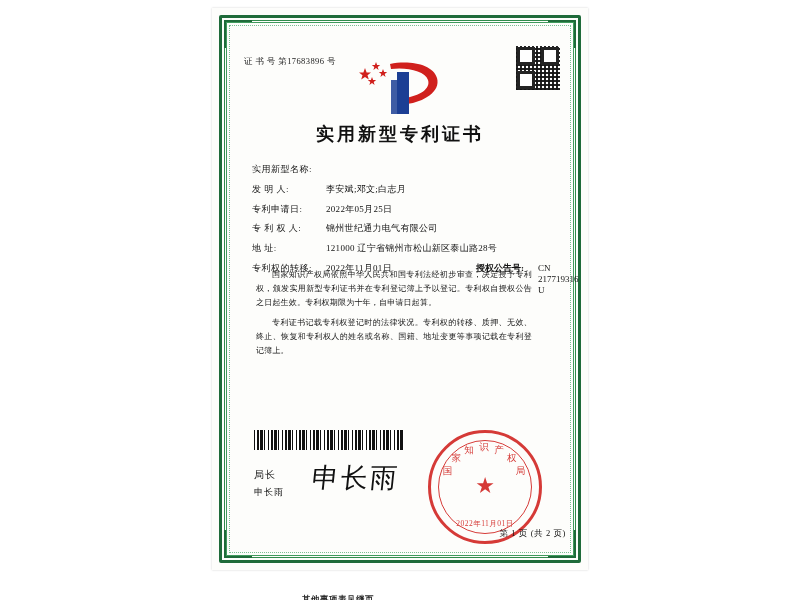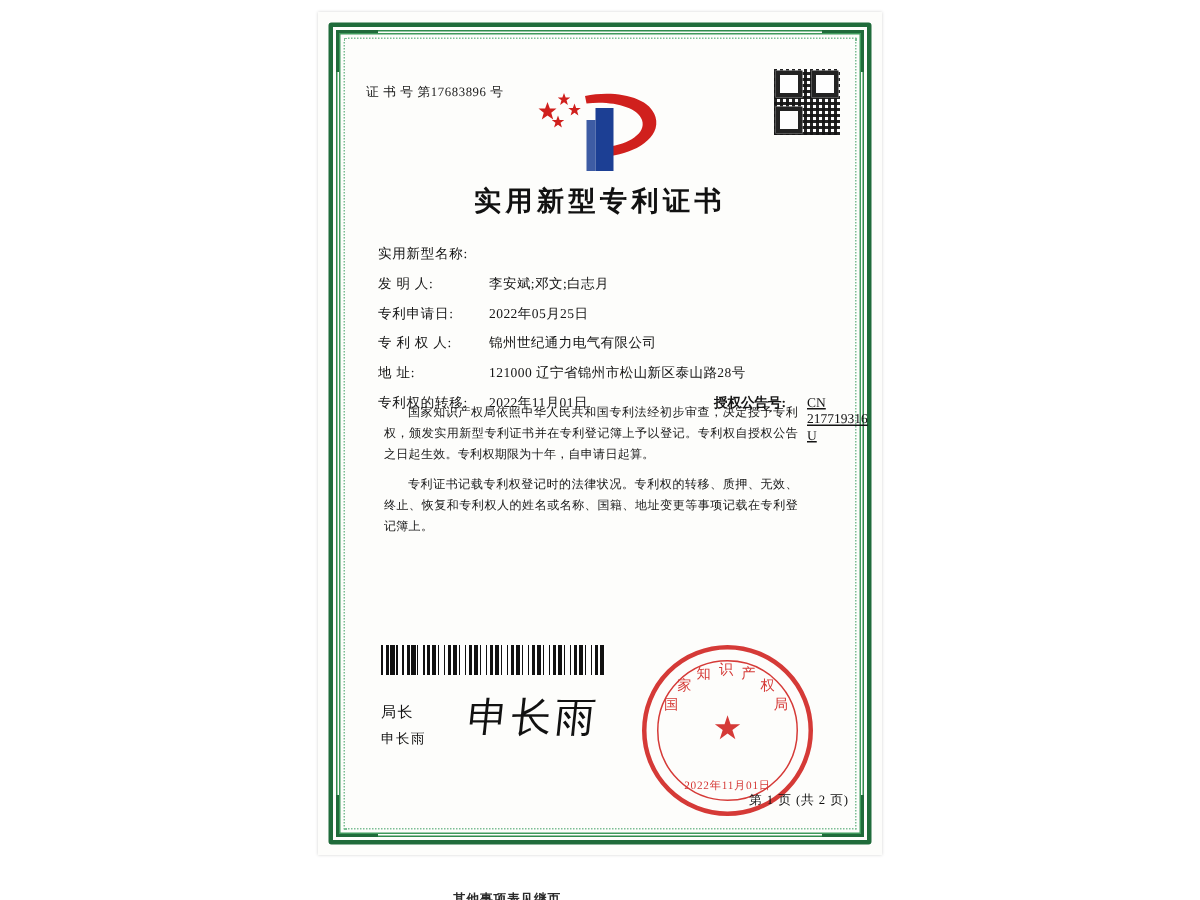--- a/index.html
+++ b/index.html
@@ -144,21 +144,21 @@
     letter-spacing: 0.5px;
     white-space: nowrap;
   }
   .row .value {
     flex: 1 1 auto;
     letter-spacing: 0.3px;
     word-break: break-all;
   }
   .row.two .value { flex: 0 0 auto; width: 150px; }
   .row.two .label2 { flex: 0 0 auto; width: 62px; white-space: nowrap; font-weight: bold; }
-  .row.two .value2 { flex: 1 1 auto; text-decoration: underline; }
+  .row.two .value2 { flex: 1 1 auto; }
 
   
   .para {
     position: absolute;
     left: 22px;
     right: 18px;
     top: 238px;
     font-size: 8px;
     line-height: 1.75;
     color: #161616;

